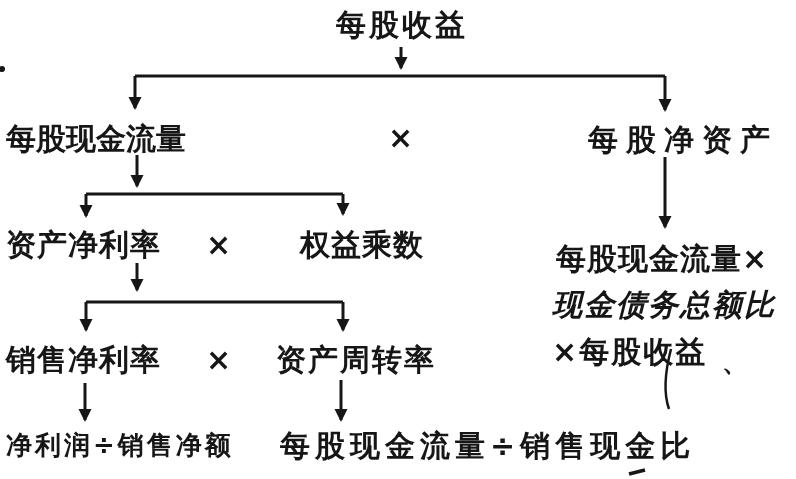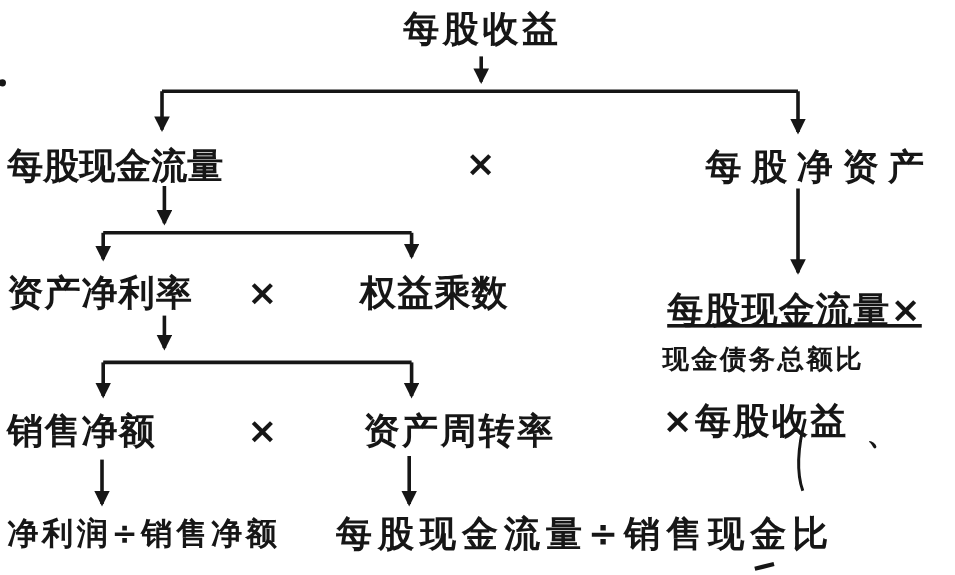--- a/index.html
+++ b/index.html
@@ -33,26 +33,26 @@
     user-select: none;
   }
   
   #n-eps            { left: 336px; top: 9px;   font-size: 30px; letter-spacing: 3px; }
   #n-roe            { left: 6px;   top: 123px; font-size: 30px; letter-spacing: 0px; }
   #n-op1            { left: 388px; top: 122px; font-size: 30px; }
   #n-naps           { left: 588px; top: 124px; font-size: 30px; letter-spacing: 8px; }
   #n-roa            { left: 6px;   top: 229px; font-size: 30px; letter-spacing: 1px; }
   #n-op2            { left: 206px; top: 229px; font-size: 30px; }
   #n-em             { left: 276px; top: 229px; font-size: 30px; letter-spacing: 1px; margin-left: 24px; }
-  #n-cfps           { left: 556px; top: 243px; font-size: 30px; letter-spacing: 1px; text-decoration: underline; }
-  #n-cdr            { left: 552px; top: 289px; font-size: 22px; letter-spacing: 2px; }
+  #n-cfps           { left: 556px; top: 243px; font-size: 30px; letter-spacing: 1px; }
+  #n-cdr            { left: 552px; top: 289px; font-size: 30px; letter-spacing: 2px; font-style: italic; }
   #n-elr            { left: 552px; top: 336px; font-size: 30px; letter-spacing: 2px; }
   #n-npm            { left: 6px;   top: 344px; font-size: 30px; letter-spacing: 1px; }
   #n-op3            { left: 206px; top: 344px; font-size: 30px; }
-  #n-at             { left: 276px; top: 344px; font-size: 30px; letter-spacing: 2px; margin-left: 27px; }
+  #n-at             { left: 276px; top: 344px; font-size: 30px; letter-spacing: 2px; }
   #n-b1             { left: 6px;   top: 431px; font-size: 26px; letter-spacing: 3px; }
   #n-b2             { left: 280px; top: 430px; font-size: 30px; letter-spacing: 5px; }
   #n-stray          { left: 722px; top: 348px; font-size: 26px; }
 </style>
 </head>
 <body>
 
 <div class="canvas">
 
   <svg class="lines" viewBox="0 0 796 479" xmlns="http://www.w3.org/2000/svg" aria-hidden="true">
@@ -98,21 +98,21 @@
   <div class="node" id="n-roa">资产净利率</div>
 
   <div class="node" id="n-naps">每股净资产</div>
   <div class="node" id="n-op2">×</div>
   <div class="node" id="n-em">权益乘数</div>
 
   <div class="node" id="n-cfps">每股现金流量×</div>
   <div class="node" id="n-cdr">现金债务总额比</div>
   <div class="node" id="n-elr">×每股收益</div>
 
-  <div class="node" id="n-npm">销售净额</div>
+  <div class="node" id="n-npm">销售净利率</div>
   <div class="node" id="n-op3">×</div>
   <div class="node" id="n-at">资产周转率</div>
 
   <div class="node" id="n-b1">净利润÷销售净额</div>
   <div class="node" id="n-b2">每股现金流量÷销售现金比</div>
 
   <div class="node" id="n-stray">、</div>
 </div>
 
 </body></html>

